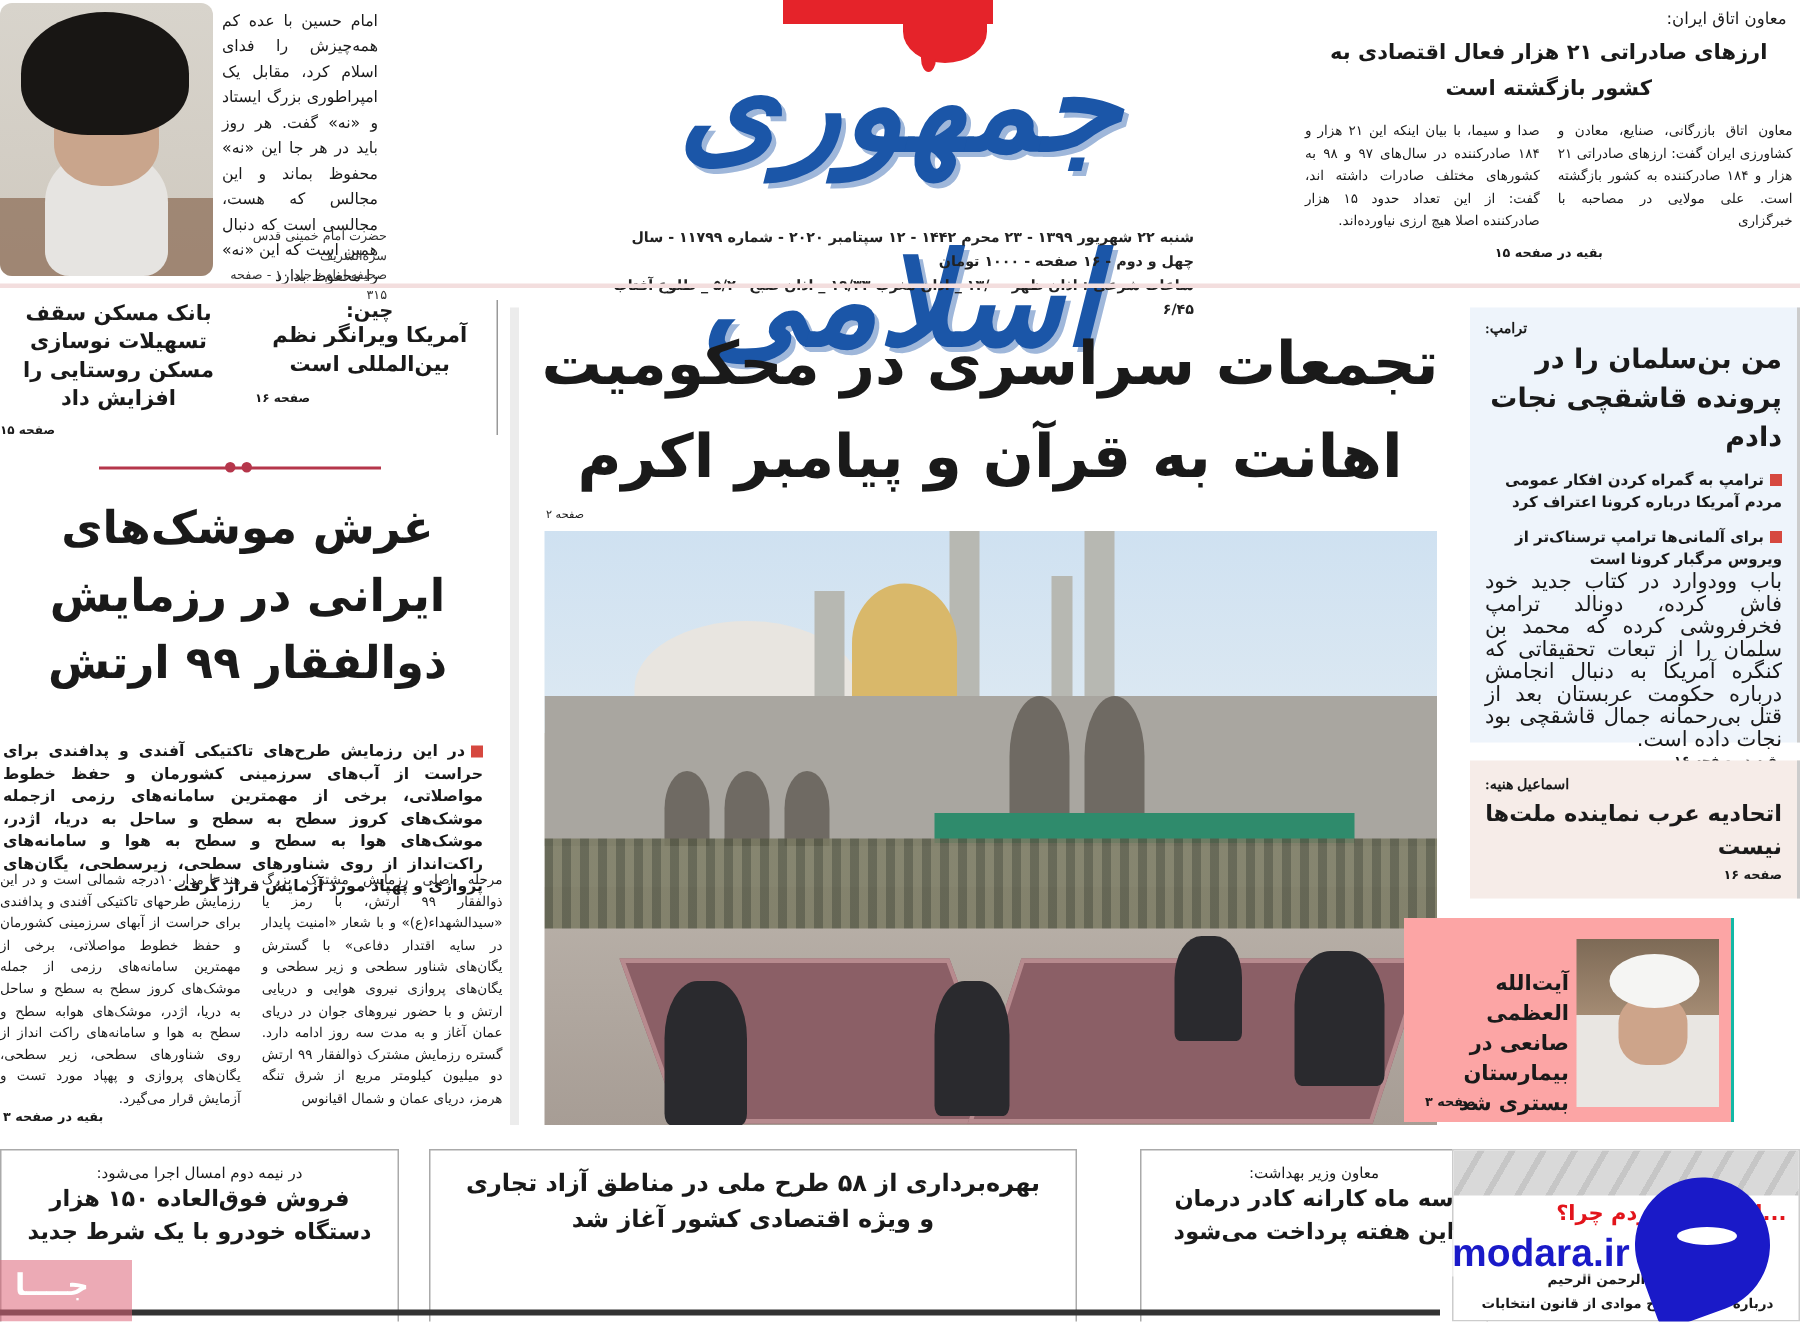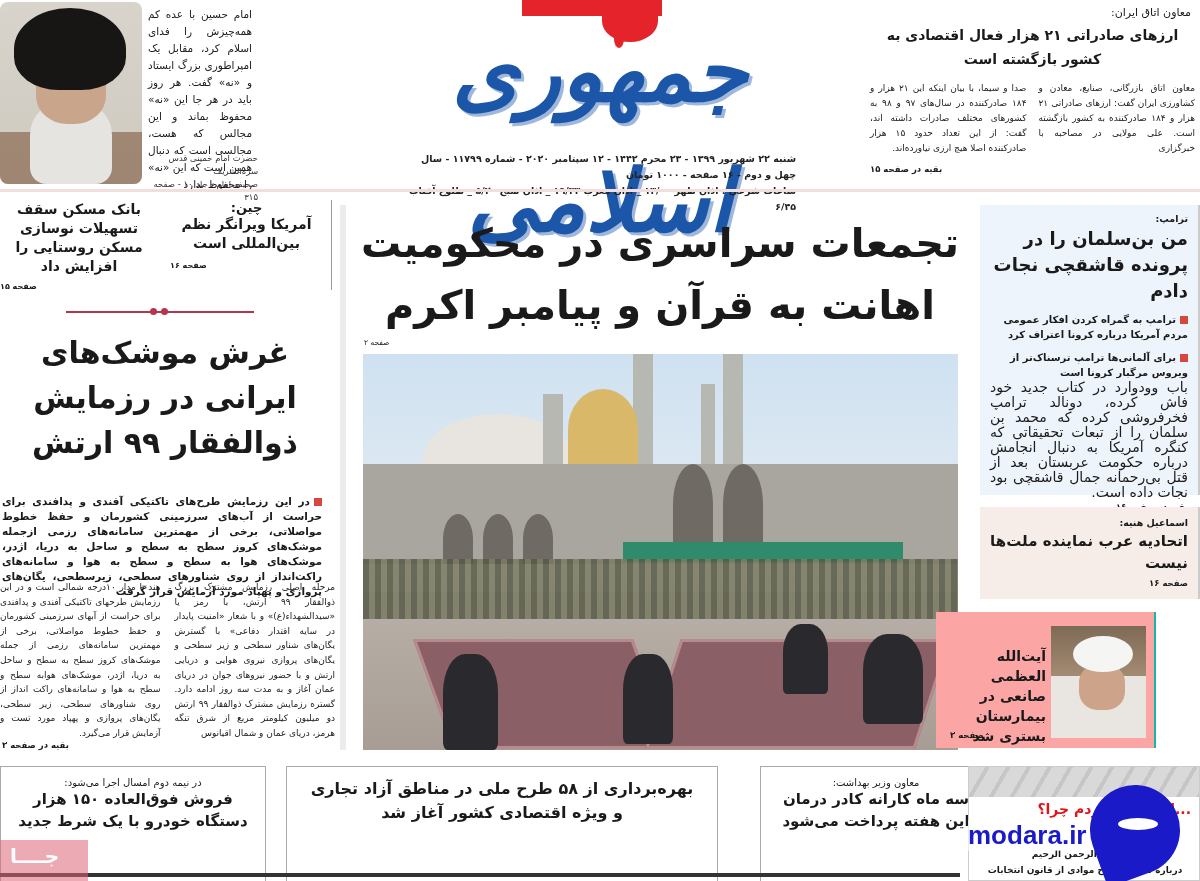--- a/index.html
+++ b/index.html
@@ -64,21 +64,21 @@
   .minaret { position:absolute; width:20px; background:#b7b8b2; }
   .facade { position:absolute; left:0; top:110px; width:595px; height:100px; background:#a9a6a0; }
   .arch { position:absolute; top:160px; width:30px; height:50px; border-radius:50% 50% 0 0; background:#6f6a63; }
   .fence { position:absolute; left:260px; top:188px; width:280px; height:20px; background:#2f8b6c; }
   .crowd { position:absolute; left:0; top:205px; width:595px; height:60px; background:repeating-linear-gradient(90deg,#575a47 0 6px,#7a7a62 6px 12px); opacity:.85; }
   .carpet { position:absolute; height:110px; background:#8b5f66; border:3px solid #b78a8e; }
   .person { position:absolute; background:#2a2a2e; border-radius:40% 40% 8% 8%; }
 
   
   .rbox1 { left: 980px; top: 205px; width: 220px; height: 290px; background:#eef4fb; border-right: 2px solid #ccc; padding: 8px 10px; }
-  .rb-kick { font-size: 9.5px; font-weight: bold; text-align:right; }
+  .rb-kick { font-size: 9.5px; font-weight: bold; text-align:left;font-family:Liberation Serif, serif; }
   .rb-head { font-size: 18px; font-weight: bold; line-height: 26px; text-align:right; margin-top:2px; }
   .rb-bul { font-size: 10px; font-weight: bold; line-height: 15px; text-align:right; margin-top: 8px; }
   .rb-body { font-size: 14px; line-height: 15px; text-align: justify; margin-top: 0; }
   .rbox2 { left: 980px; top: 507px; width: 220px; height: 92px; background:#f6ece8; border-right: 2px solid #ccc; padding: 10px; }
   .rbox3 { left: 936px; top: 612px; width: 220px; height: 136px; background:#fca5a5; border-right: 2px solid #14b8a6; }
   .sanei-photo { position:absolute; left: 115px; top: 14px; width: 95px; height: 112px; background: linear-gradient(180deg,#7d6a56,#a48b73 45%,#e9e6e2 45%); }
   .sanei-turban { position:absolute; left:22px; top:10px; width:60px; height:36px; border-radius:50%; background:#f5f5f3; }
   .sanei-face { position:absolute; left:28px; top:38px; width:46px; height:46px; border-radius:40%; background:#cda48a; }
   .sanei-head { position:absolute; left: 14px; top: 34px; width: 96px; font-size: 14px; font-weight:bold; line-height: 20px; text-align:right; }
 
@@ -125,21 +125,21 @@
   <div>ساعات شرعی : اذان ظهر ۱۳/۰۰ _ اذان مغرب ۱۹/۳۳ _ اذان صبح ۵/۲۰ _ طلوع آفتاب ۶/۴۵</div>
 </div>
 
 <div class="abs top-right">
   <div class="tr-kicker">معاون اتاق ایران:</div>
   <div class="tr-head">ارزهای صادراتی ۲۱ هزار فعال اقتصادی به کشور بازگشته است</div>
   <div class="tr-cols">
     <div>معاون اتاق بازرگانی، صنایع، معادن و کشاورزی ایران گفت: ارزهای صادراتی ۲۱ هزار و ۱۸۴ صادرکننده به کشور بازگشته است. علی مولایی در مصاحبه با خبرگزاری</div>
     <div>صدا و سیما، با بیان اینکه این ۲۱ هزار و ۱۸۴ صادرکننده در سال‌های ۹۷ و ۹۸ به کشورهای مختلف صادرات داشته اند، گفت: از این تعداد حدود ۱۵ هزار صادرکننده اصلا هیچ ارزی نیاورده‌اند.</div>
   </div>
-  <div class="cont" style="text-align:left;margin-top:8px;">بقیه در صفحه ۱۵</div>
+  <div class="cont" style="text-align:center;margin-top:8px;">بقیه در صفحه ۱۵</div>
 </div>
 
 <div class="abs rule-top"></div>
 
 <div class="abs box1">
   <div class="bx-head">بانک مسکن سقف تسهیلات نوسازی مسکن روستایی را افزایش داد</div>
   <div class="pg" style="margin-top:6px">صفحه ۱۵</div>
 </div>
 <div class="abs box2">
   <div class="bx-kick">چین:</div>

